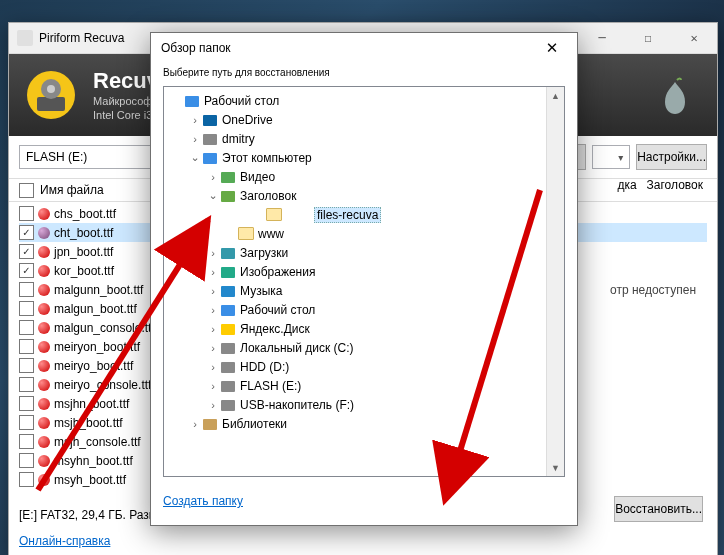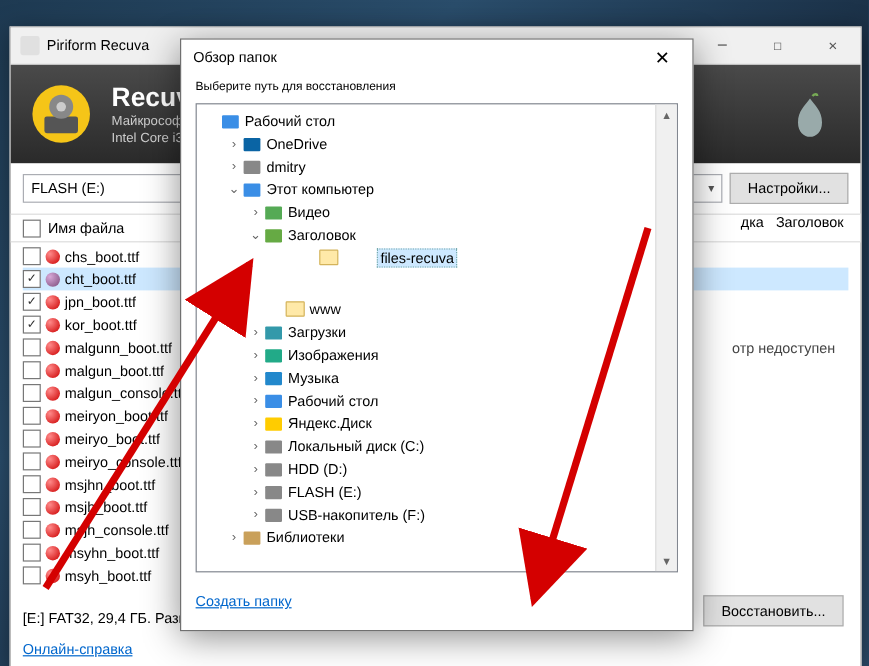--- a/index.html
+++ b/index.html
@@ -12,21 +12,21 @@
 .winbtn{width:46px;height:30px;display:flex;align-items:center;justify-content:center;font-family:monospace;font-size:12px;color:#555}
 .header{height:82px;background:linear-gradient(#4a4a4a,#2a2a2a);display:flex;align-items:center;padding:0 14px;position:relative}
 .logo{width:56px;height:56px;margin-right:14px;display:flex;align-items:center;justify-content:center}
 .hinfo{color:#fff}
 .hname{font-size:22px;font-weight:600}
 .hsub{font-size:11px;color:#ccc;line-height:1.3}
 .pear{position:absolute;right:20px;top:20px;width:44px;height:44px}
 .toolbar{display:flex;align-items:center;padding:8px 10px;gap:6px}
 .combo{border:1px solid #abadb3;background:#fff;height:22px;display:flex;align-items:center;padding:0 6px;width:170px;position:relative}
 .combo:after{content:"▾";position:absolute;right:6px;font-size:10px;color:#555}
-.btn{border:1px solid #adadad;background:#e1e1e1;height:24px;padding:0 14px;display:inline-flex;align-items:center;justify-content:center;font-size:12px}
+.btn{border:1px solid #adadad;background:#e1e1e1;height:24px;padding:0 0;display:inline-flex;align-items:center;justify-content:center;font-size:12px}
 .btn.small{padding:0 6px;width:28px}
 .toolbar .spacer{flex:1}
 .colhdr{display:flex;padding:0 10px;height:22px;align-items:center;border-top:1px solid #ddd;border-bottom:1px solid #ddd;background:#fff;font-size:12px}
 .colhdr .cb{margin-right:6px}
 .list{padding:2px 10px;overflow:hidden}
 .row{display:flex;align-items:center;height:19px;gap:4px;font-size:12px}
 .row.sel{background:#cde8ff}
 .dot{width:12px;height:12px;border-radius:50%;flex:0 0 12px}
 .dot.r{background:radial-gradient(circle at 30% 30%,#ff8a8a,#c00)}
 .dot.p{background:radial-gradient(circle at 30% 30%,#d8a8d8,#7a4a7a)}
@@ -264,21 +264,21 @@
             </span>
             <span class="lbl">Заголовок</span>
           </div>
           <div class="tn sel" style="padding-left: 58px; gap: 28px;">
             <span class="exp"></span>
             <span class="ic">
               <span class="fold"></span>
             </span>
             <span class="lbl">files-recuva</span>
           </div>
-          <div class="tn" style="padding-left: 58px; margin-top: 24px;">
+          <div class="tn" style="padding-left: 58px;">
             <span class="exp"></span>
             <span class="ic">
               <span class="fold"></span>
             </span>
             <span class="lbl">www</span>
           </div>
           <div class="tn" style="padding-left: 40px;">
             <span class="exp">›</span>
             <span class="ic">
               <svg width="16" height="16">

